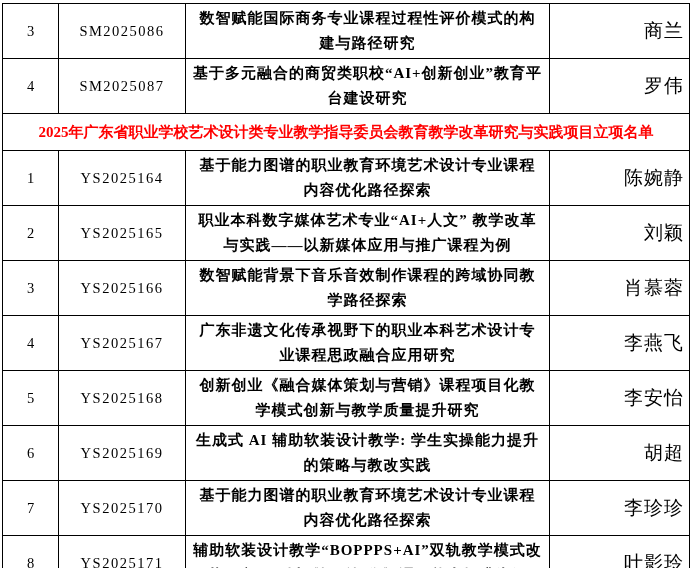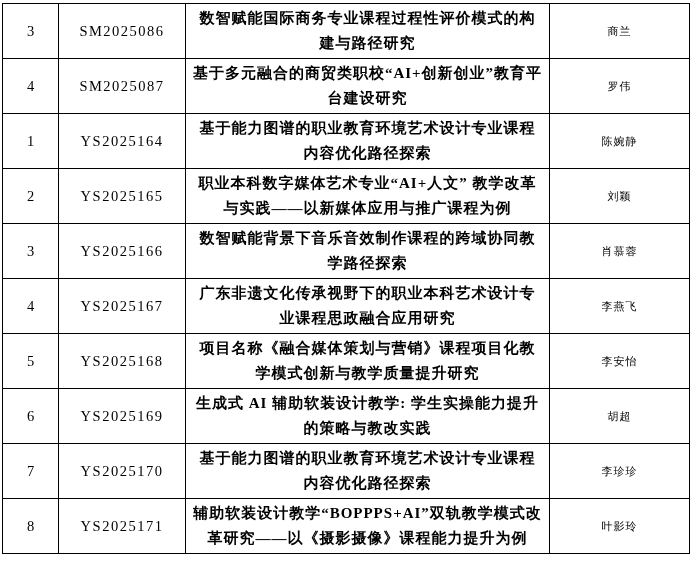--- a/index.html
+++ b/index.html
@@ -27,21 +27,21 @@
   }
   td.num{font-size:14.5px;}
   td.code{letter-spacing:1.5px;font-size:14.5px;text-align:center;}
   td.title{
     font-weight:bold;
     font-size:15px;
     letter-spacing:1px;
     line-height:25px;
     padding:2px 6px;
   }
-  td.leader{font-size:11px;letter-spacing:1px;}
+  td.leader{font-size:19px;letter-spacing:1px;text-align:right;}
   tr.header-row th{
     font-weight:bold;
     font-size:15px;
     letter-spacing:1px;
   }
   tr.banner-row td{
     font-weight:bold;
     font-size:15px;
     white-space:nowrap;
     padding:2px 0;
@@ -75,20 +75,23 @@
         <td class="title">数智赋能国际商务专业课程过程性评价模式的构建与路径研究</td>
         <td class="leader">商兰</td>
       </tr>
       <tr class="h49">
         <td class="num">4</td>
         <td class="code">SM2025087</td>
         <td class="title">基于多元融合的商贸类职校“AI+创新创业”教育平台建设研究</td>
         <td class="leader">罗伟</td>
       </tr>
 
+      <tr class="banner-row h37">
+        <td colspan="4" style="color: rgb(255, 0, 0);">2025年广东省职业学校艺术设计类专业教学指导委员会教育教学改革研究与实践项目立项名单</td>
+      </tr>
 
 
       <tr class="h51">
         <td class="num">1</td>
         <td class="code">YS2025164</td>
         <td class="title">基于能力图谱的职业教育环境艺术设计专业课程内容优化路径探索</td>
         <td class="leader">陈婉静</td>
       </tr>
       <tr class="h50">
         <td class="num">2</td>
@@ -104,21 +107,21 @@
       </tr>
       <tr class="h52">
         <td class="num">4</td>
         <td class="code">YS2025167</td>
         <td class="title">广东非遗文化传承视野下的职业本科艺术设计专业课程思政融合应用研究</td>
         <td class="leader">李燕飞</td>
       </tr>
       <tr class="h46">
         <td class="num">5</td>
         <td class="code">YS2025168</td>
-        <td class="title">项目名称《融合媒体策划与营销》课程项目化教学模式创新与教学质量提升研究</td>
+        <td class="title">创新创业《融合媒体策划与营销》课程项目化教学模式创新与教学质量提升研究</td>
         <td class="leader">李安怡</td>
       </tr>
       <tr class="h50">
         <td class="num">6</td>
         <td class="code">YS2025169</td>
         <td class="title">生成式 AI 辅助软装设计教学: 学生实操能力提升的策略与教改实践</td>
         <td class="leader">胡超</td>
       </tr>
       <tr class="h48">
         <td class="num">7</td>

